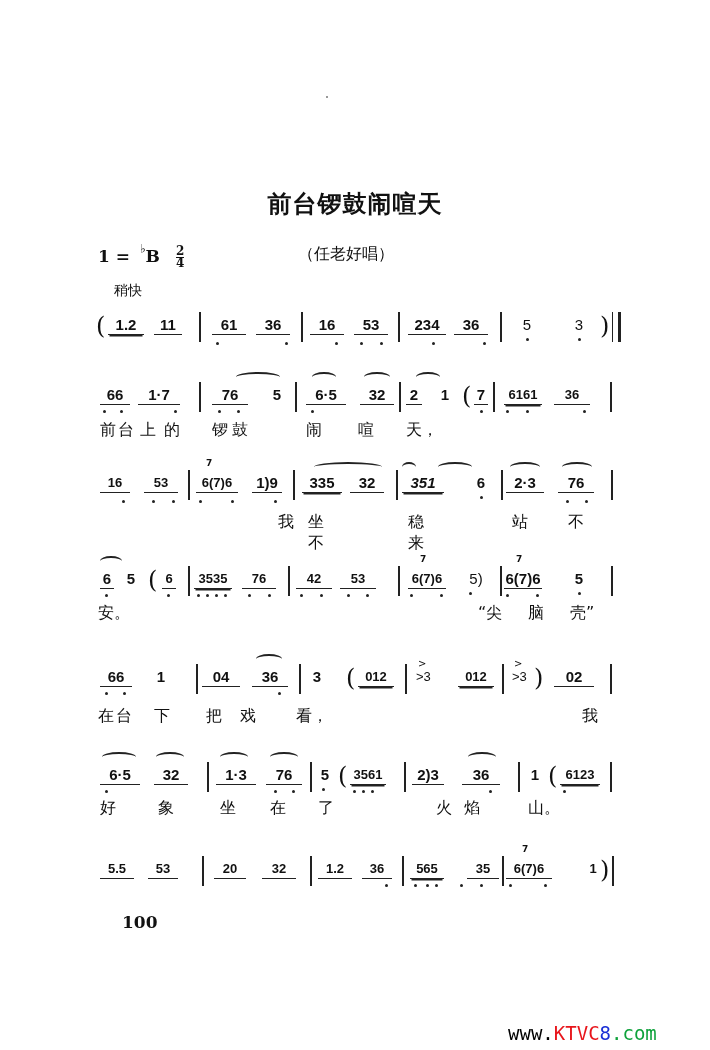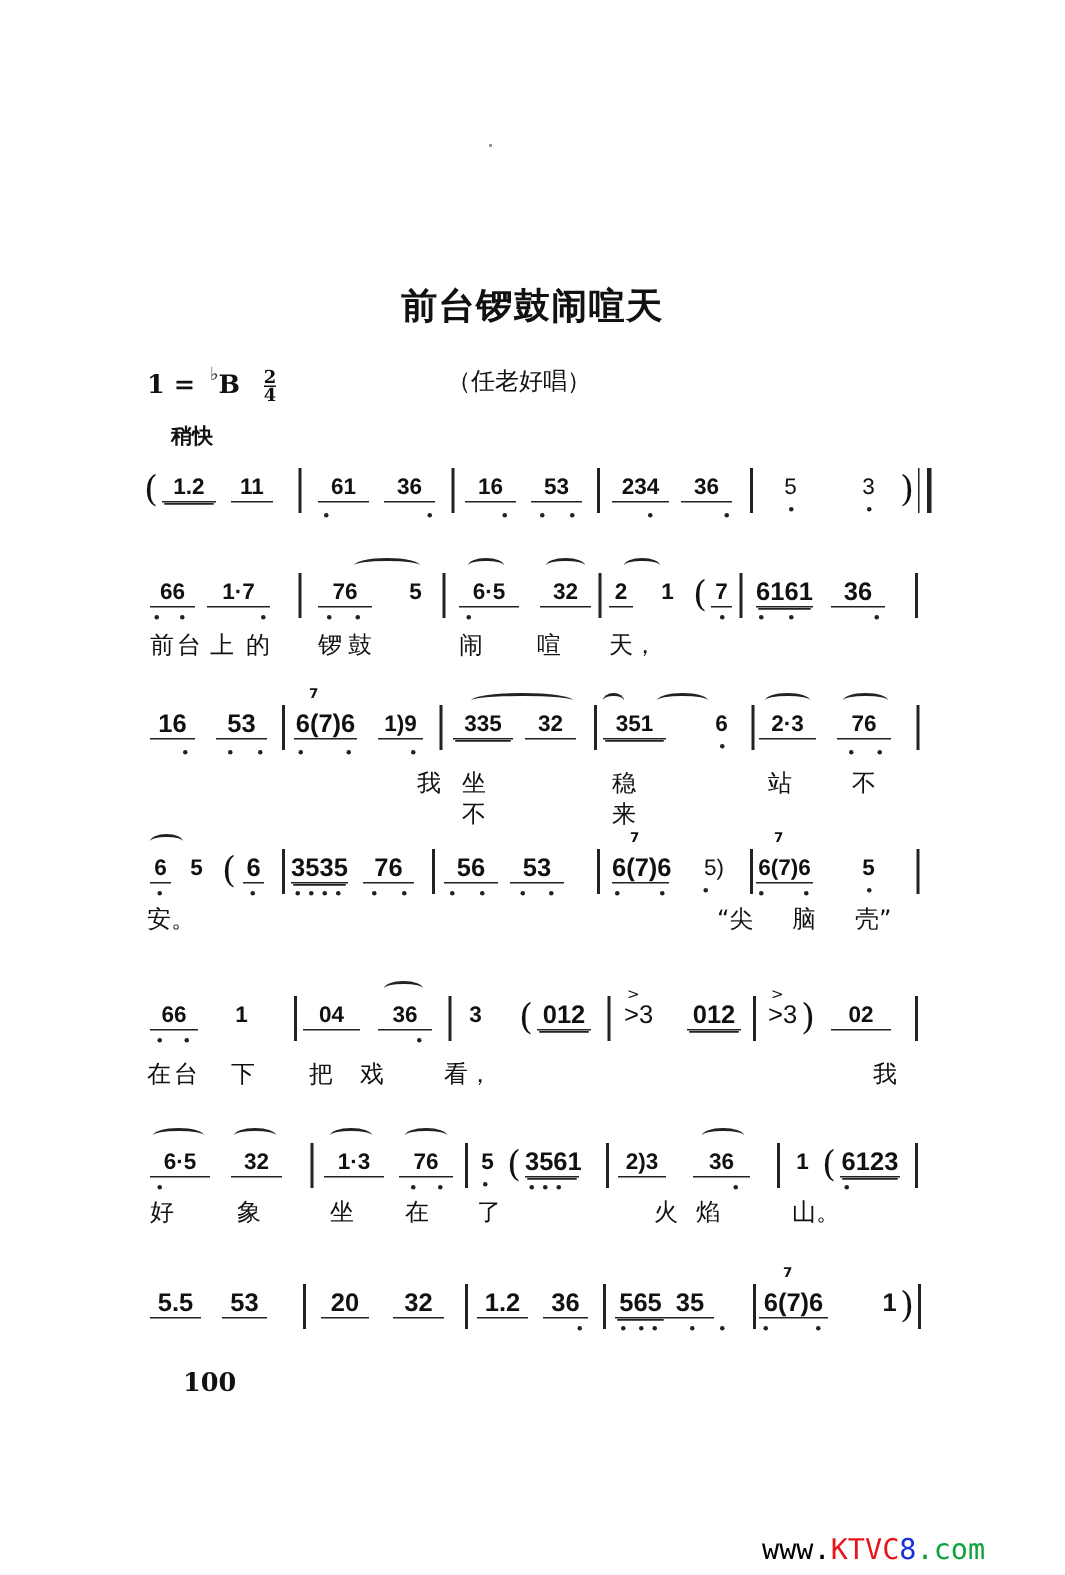--- a/index.html
+++ b/index.html
@@ -12,30 +12,30 @@
     left: 0; width: 710px; top: 188px; text-align: center;
     font-size: 24px; font-weight: bold; letter-spacing: 1px;
     font-family: "DejaVu Sans", sans-serif;
   }
   .key { left: 98px; top: 246px; font-size: 17px; font-weight: bold; font-family: "DejaVu Serif", serif; }
   .key .flat { font-size: 12px; position: relative; top: -9px; margin-left: 4px; }
   .key .frac { display: inline-block; vertical-align: middle; text-align: center; font-size: 12px; line-height: 11px; margin-left: 10px; }
   .key .frac span { display: block; }
   .key .frac .num { border-bottom: 1.5px solid #111; }
   .singer { left: 298px; top: 244px; font-size: 16px; }
-  .tempo { left: 114px; top: 282px; font-size: 14px; font-weight: bold; }
+  .tempo { left: 114px; top: 282px; font-size: 14px; font-weight: normal; }
 
   .row { position: absolute; left: 96px; width: 520px; height: 34px; }
   .note {
     position: absolute; font-size: 15px; font-weight: bold; font-family: "Liberation Sans", sans-serif;
     top: 4px; text-align: center; line-height: 18px;
   }
   .note.u1 { border-bottom: 1.5px solid #222; }
   .note.u2 { border-bottom: 1.5px solid #222; box-shadow: 0 3px 0 -1.5px #222; }
-  .note.small { font-size: 17px; }
+  .note.small { font-size: 13px; }
   .dotb { position: absolute; width: 3px; height: 3px; background: #222; border-radius: 50%; }
   .bar { position: absolute; top: 0px; width: 1.5px; height: 30px; background: #222; }
   .dblbar { position: absolute; top: 0px; width: 5px; height: 30px; border-left: 1.5px solid #222; border-right: 3px solid #222; }
   .paren { position: absolute; top: 0px; font-size: 24px; font-family: "DejaVu Serif", serif; }
   .slur { position: absolute; border-top: 2px solid #222; border-radius: 50% 50% 0 0; height: 8px; }
   .grace { position: absolute; font-size: 9px; font-weight: bold; }
   .accent { position: absolute; font-size: 10px; }
   .lyrics { position: absolute; left: 96px; font-size: 16px; font-family: "DejaVu Sans", sans-serif; letter-spacing: 0; }
   .lyr { position: absolute; top: 0; }
   .page-num { left: 122px; top: 912px; font-size: 17px; font-weight: bold; font-family: "DejaVu Serif", serif; }
@@ -146,21 +146,21 @@
   <span class="dotb" style="left:135px;top:30px;"></span>
   <span class="note u1" style="left:156px;width:30px;">1)9</span>
   <span class="dotb" style="left:178px;top:30px;"></span>
   <span class="bar" style="left:197px;"></span>
   <span class="slur" style="left:218px;top:-8px;width:68px;"></span>
   <span class="note u2" style="left:206px;width:40px;">335</span>
   <span class="note u1" style="left:254px;width:34px;">32</span>
   <span class="bar" style="left:300px;"></span>
   <span class="slur" style="left:306px;top:-8px;width:14px;"></span>
   <span class="slur" style="left:342px;top:-8px;width:34px;"></span>
-  <span class="note u2" style="left:306px;width:42px;">351</span>
+  <span class="note u2" style="left:306px;width:42px;font-style:italic;">351</span>
   <span class="note" style="left:378px;width:14px;">6</span>
   <span class="dotb" style="left:384px;top:26px;"></span>
   <span class="bar" style="left:405px;"></span>
   <span class="slur" style="left:414px;top:-8px;width:30px;"></span>
   <span class="note u1" style="left:410px;width:38px;">2·3</span>
   <span class="slur" style="left:466px;top:-8px;width:30px;"></span>
   <span class="note u1" style="left:462px;width:36px;">76</span>
   <span class="dotb" style="left:470px;top:30px;"></span>
   <span class="dotb" style="left:489px;top:30px;"></span>
   <span class="bar" style="left:515px;"></span>
@@ -184,21 +184,21 @@
   <span class="bar" style="left:92px;"></span>
   <span class="note u2 small" style="left:98px;width:38px;">3535</span>
   <span class="dotb" style="left:101px;top:28px;"></span>
   <span class="dotb" style="left:110px;top:28px;"></span>
   <span class="dotb" style="left:119px;top:28px;"></span>
   <span class="dotb" style="left:128px;top:28px;"></span>
   <span class="note u1 small" style="left:146px;width:34px;">76</span>
   <span class="dotb" style="left:152px;top:28px;"></span>
   <span class="dotb" style="left:172px;top:28px;"></span>
   <span class="bar" style="left:192px;"></span>
-  <span class="note u1 small" style="left:200px;width:36px;">56</span>
+  <span class="note u1 small" style="left:200px;width:36px;">42</span>
   <span class="dotb" style="left:204px;top:28px;"></span>
   <span class="dotb" style="left:224px;top:28px;"></span>
   <span class="note u1 small" style="left:244px;width:36px;">53</span>
   <span class="dotb" style="left:251px;top:28px;"></span>
   <span class="dotb" style="left:270px;top:28px;"></span>
   <span class="bar" style="left:302px;"></span>
   <span class="grace" style="left:324px;top:-12px;">7</span>
   <span class="note u1 small" style="left:312px;width:38px;">6(7)6</span>
   <span class="dotb" style="left:314px;top:28px;"></span>
   <span class="dotb" style="left:344px;top:28px;"></span>
@@ -307,21 +307,21 @@
   <span class="note u1 small" style="left:166px;width:34px;">32</span>
   <span class="bar" style="left:214px;"></span>
   <span class="note u1 small" style="left:222px;width:34px;">1.2</span>
   <span class="note u1 small" style="left:266px;width:30px;">36</span>
   <span class="dotb" style="left:289px;top:28px;"></span>
   <span class="bar" style="left:306px;"></span>
   <span class="note u2 small" style="left:314px;width:34px;">565</span>
   <span class="dotb" style="left:318px;top:28px;"></span>
   <span class="dotb" style="left:330px;top:28px;"></span>
   <span class="dotb" style="left:339px;top:28px;"></span>
-  <span class="note u1 small" style="left:348px;width:32px;">35</span>
+  <span class="note u1 small" style="left:371px;width:32px;">35</span>
   <span class="dotb" style="left:364px;top:28px;"></span>
   <span class="dotb" style="left:384px;top:28px;"></span>
   <span class="bar" style="left:406px;"></span>
   <span class="grace" style="left:426px;top:-12px;">7</span>
   <span class="note u1 small" style="left:410px;width:46px;">6(7)6</span>
   <span class="dotb" style="left:413px;top:28px;"></span>
   <span class="dotb" style="left:448px;top:28px;"></span>
   <span class="note small" style="left:492px;width:10px;">1</span>
   <span class="paren" style="left:504px;">)</span>
   <span class="bar" style="left:516px;"></span>

